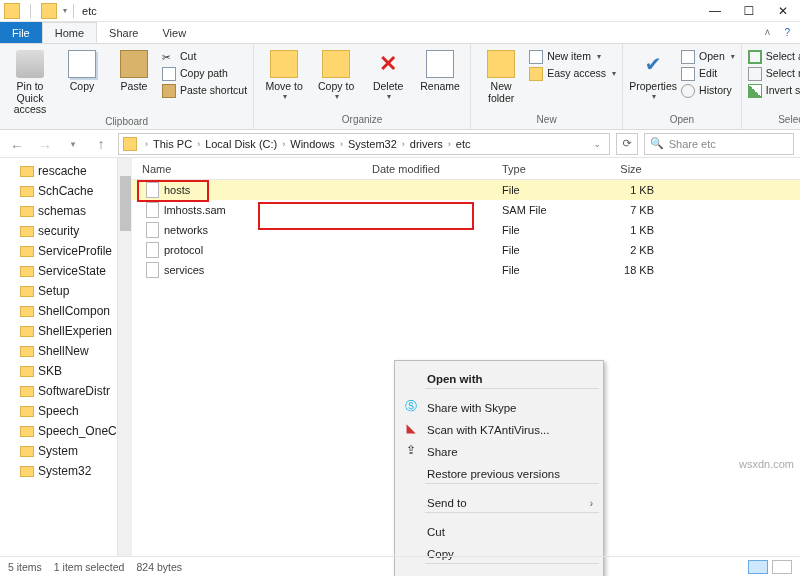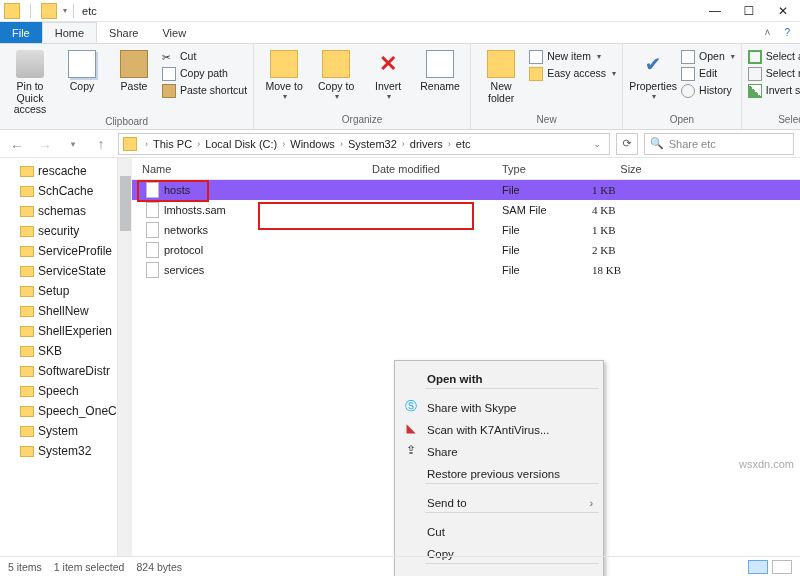--- a/index.html
+++ b/index.html
@@ -49,25 +49,25 @@
 .tnode .tfold { width: 14px; height: 11px; background: #ffd66e; border: 1px solid #d9b34a; }
 .tscroll { position: absolute; left: 117px; top: 158px; width: 15px; height: 398px; background: #f0f0f0; border-left: 1px solid #e5e5e5; }
 .tscroll .thumb { position: absolute; left: 2px; width: 11px; top: 18px; height: 55px; background: #c2c3c5; }
 
 .listpane { flex: 1; position: relative; }
 .colhead { height: 22px; display: flex; align-items: center; border-bottom: 1px solid #e5e5e5; }
 .colhead > div { padding-left: 10px; color: #444; }
 .c-name { width: 230px; } .c-date { width: 130px; } .c-type { width: 100px; } .c-size { width: 80px; text-align: center; padding-right: 12px; }
 
 .filerow { height: 20px; display: flex; align-items: center; }
-.filerow.sel { background: #8b5cf6; }
+.filerow.sel { background: #fef9c3; }
 .filerow .fc-name { width: 230px; display: flex; align-items: center; padding-left: 14px; gap: 5px; }
 .filerow .fc-date { width: 130px; color: #666; padding-left: 10px; }
 .filerow .fc-type { width: 100px; padding-left: 10px; }
-.filerow .fc-size { width: 80px; padding-right: 18px; font-family: Liberation Serif, serif; }
+.filerow .fc-size { width: 80px; text-align: right; padding-right: 18px; }
 .fileico { width: 13px; height: 16px; border: 1px solid #bbb; background: #fff; position: relative; }
 
 .redbox { position: absolute; border: 2px solid #e01919; pointer-events: none; }
 
 
 .ctx { position: absolute; left: 262px; top: 202px; width: 210px; background: #f2f2f2; border: 1px solid #b9bcc0; box-shadow: 2px 2px 4px rgba(0,0,0,0.25); padding: 2px; }
 .ctxitem { height: 22px; display: flex; align-items: flex-end; padding-left: 30px; font-size: 11.5px; position: relative; }
 .ctxitem.bold { font-weight: 600; }
 .ctxitem .cico { position: absolute; left: 6px; width: 16px; height: 16px; display: flex; align-items: center; justify-content: center; font-size: 12px; }
 .ctxitem .arrow { position: absolute; right: 8px; font-size: 10px; color: #555; }
@@ -161,21 +161,21 @@
           <span>Move to</span>
           <span class="caret">▾</span>
         </div>
       <div class="bigbtn">
           <div class="ico i-move"></div>
           <span>Copy to</span>
           <span class="caret">▾</span>
         </div>
       <div class="bigbtn">
           <div class="ico i-del">✕</div>
-          <span>Invert</span>
+          <span>Delete</span>
           <span class="caret">▾</span>
         </div>
       <div class="bigbtn">
           <div class="ico i-ren"></div>
           <span>Rename</span>
         </div>
     </div>
     <div class="group-label">Organize</div>
   </div>
 
@@ -301,25 +301,29 @@
       <div class="tnode">
         <span class="tfold"></span>
         <span>ServiceState</span>
       </div>
       <div class="tnode">
         <span class="tfold"></span>
         <span>Setup</span>
       </div>
       <div class="tnode">
         <span class="tfold"></span>
+        <span>ShellCompon</span>
+      </div>
+      <div class="tnode">
+        <span class="tfold"></span>
+        <span>ShellExperien</span>
+      </div>
+      <div class="tnode">
+        <span class="tfold"></span>
         <span>ShellNew</span>
-      </div>
-      <div class="tnode">
-        <span class="tfold"></span>
-        <span>ShellExperien</span>
       </div>
       <div class="tnode">
         <span class="tfold"></span>
         <span>SKB</span>
       </div>
       <div class="tnode">
         <span class="tfold"></span>
         <span>SoftwareDistr</span>
       </div>
       <div class="tnode">
@@ -360,21 +364,21 @@
           <div class="fc-type">File</div>
           <div class="fc-size">1 KB</div>
         </div>
         <div class="filerow">
           <div class="fc-name">
             <span class="fileico"></span>
             <span>lmhosts.sam</span>
           </div>
           <div class="fc-date"></div>
           <div class="fc-type">SAM File</div>
-          <div class="fc-size">4 KB</div>
+          <div class="fc-size">7 KB</div>
         </div>
         <div class="filerow">
           <div class="fc-name">
             <span class="fileico"></span>
             <span>networks</span>
           </div>
           <div class="fc-date"></div>
           <div class="fc-type">File</div>
           <div class="fc-size">1 KB</div>
         </div>

